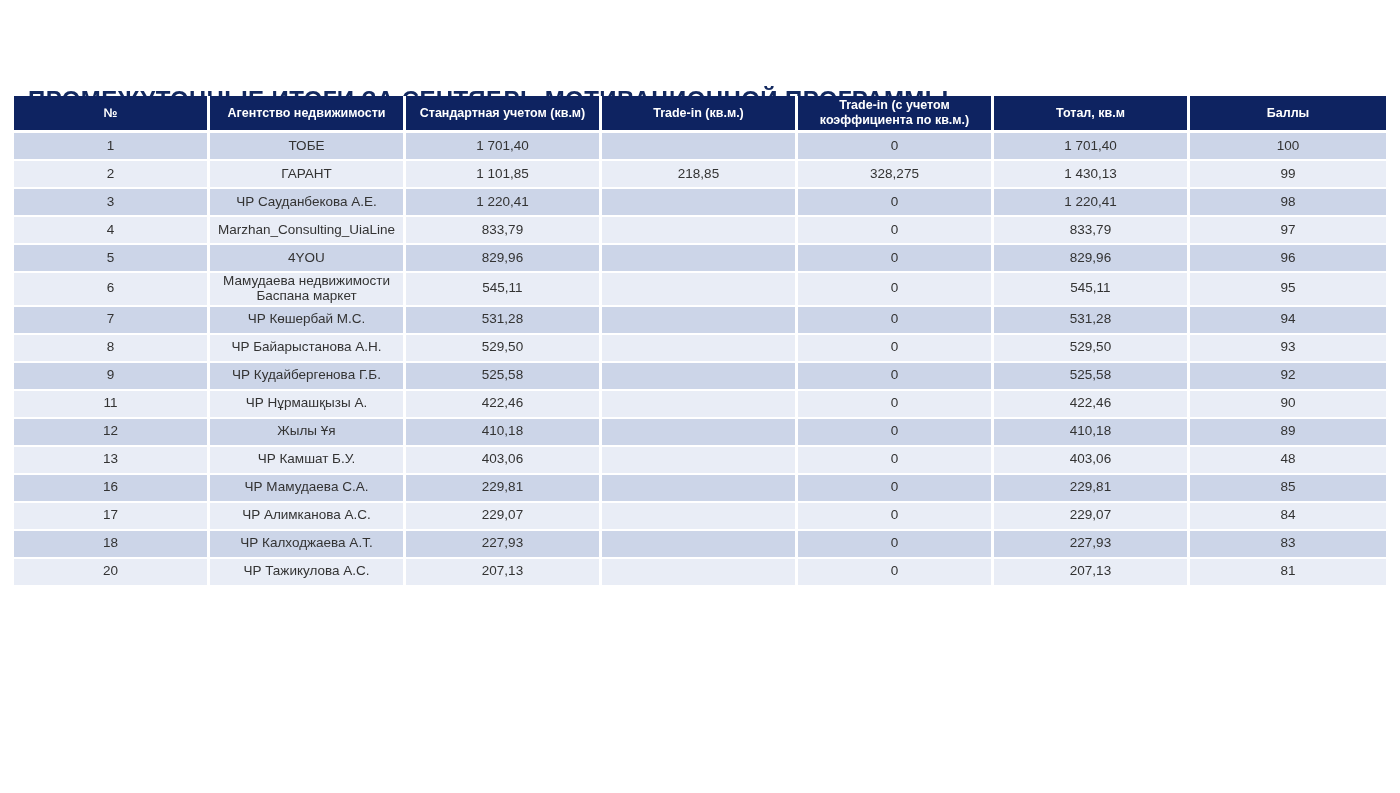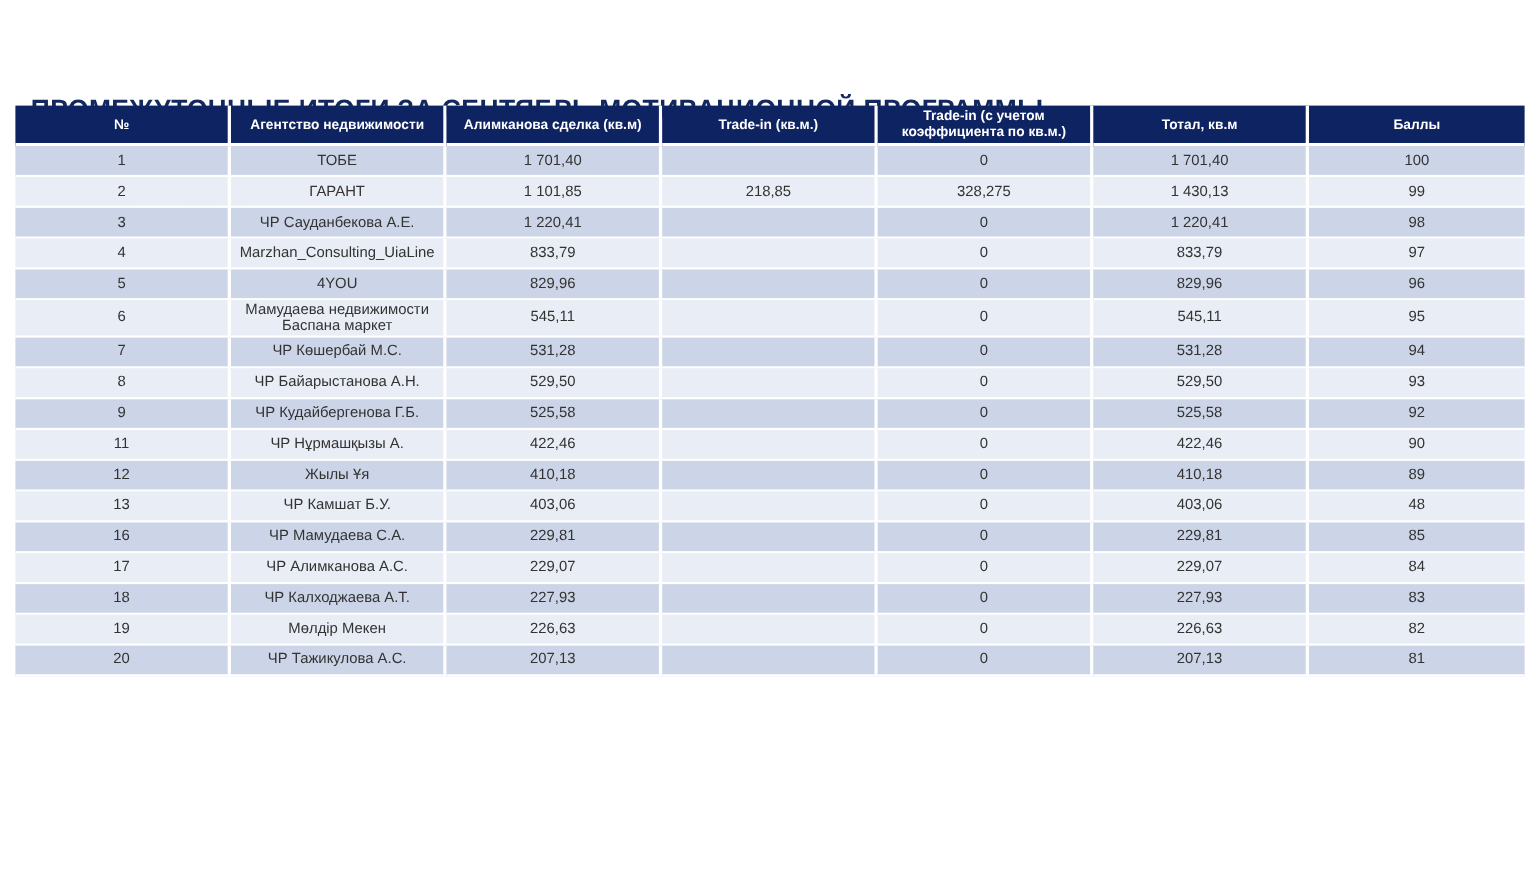--- a/index.html
+++ b/index.html
@@ -69,21 +69,21 @@
   <div class="title">
     <div>ПРОМЕЖУТОЧНЫЕ ИТОГИ ЗА СЕНТЯБРЬ МОТИВАЦИОННОЙ ПРОГРАММЫ</div>
     <div>«БАЙГА  от BI Group по регионам»</div>
   </div>
 
   <table class="results">
     <thead>
       <tr>
           <th>№</th>
           <th>Агентство недвижимости</th>
-          <th>Алимканова сделка (кв.м)</th>
+          <th>Стандартная учетом (кв.м)</th>
           <th>Trade-in (кв.м.)</th>
           <th>Trade-in (с учетом коэффициента по кв.м.)</th>
           <th>Тотал, кв.м</th>
           <th>Баллы</th>
         </tr>
     </thead>
     <tbody>
         <tr>
           <td>1</td>
           <td>ТОБЕ</td>
@@ -213,29 +213,20 @@
         <tr>
           <td>18</td>
           <td>ЧР Калходжаева А.Т.</td>
           <td>227,93</td>
           <td></td>
           <td>0</td>
           <td>227,93</td>
           <td>83</td>
         </tr>
         <tr>
-          <td>19</td>
-          <td>Мөлдір Мекен</td>
-          <td>226,63</td>
-          <td></td>
-          <td>0</td>
-          <td>226,63</td>
-          <td>82</td>
-        </tr>
-        <tr>
           <td>20</td>
           <td>ЧР Тажикулова А.С.</td>
           <td>207,13</td>
           <td></td>
           <td>0</td>
           <td>207,13</td>
           <td>81</td>
         </tr>
       </tbody>
   </table>

